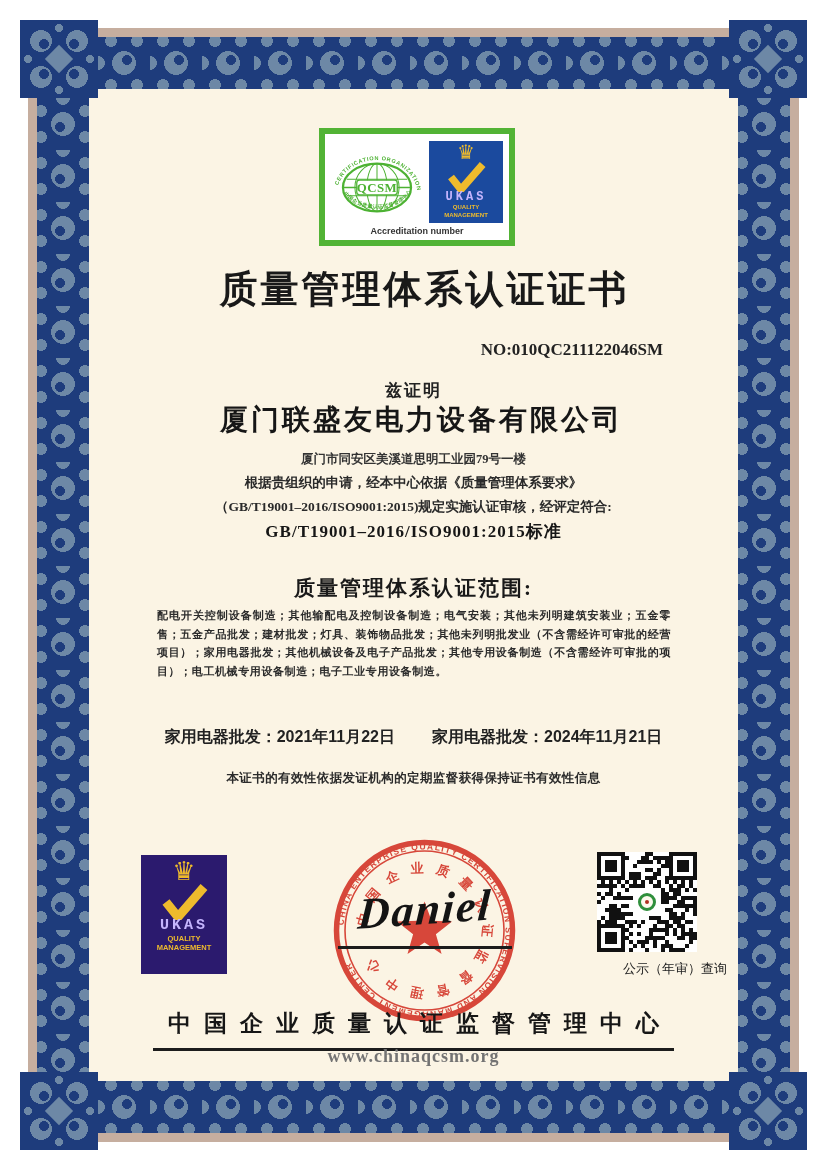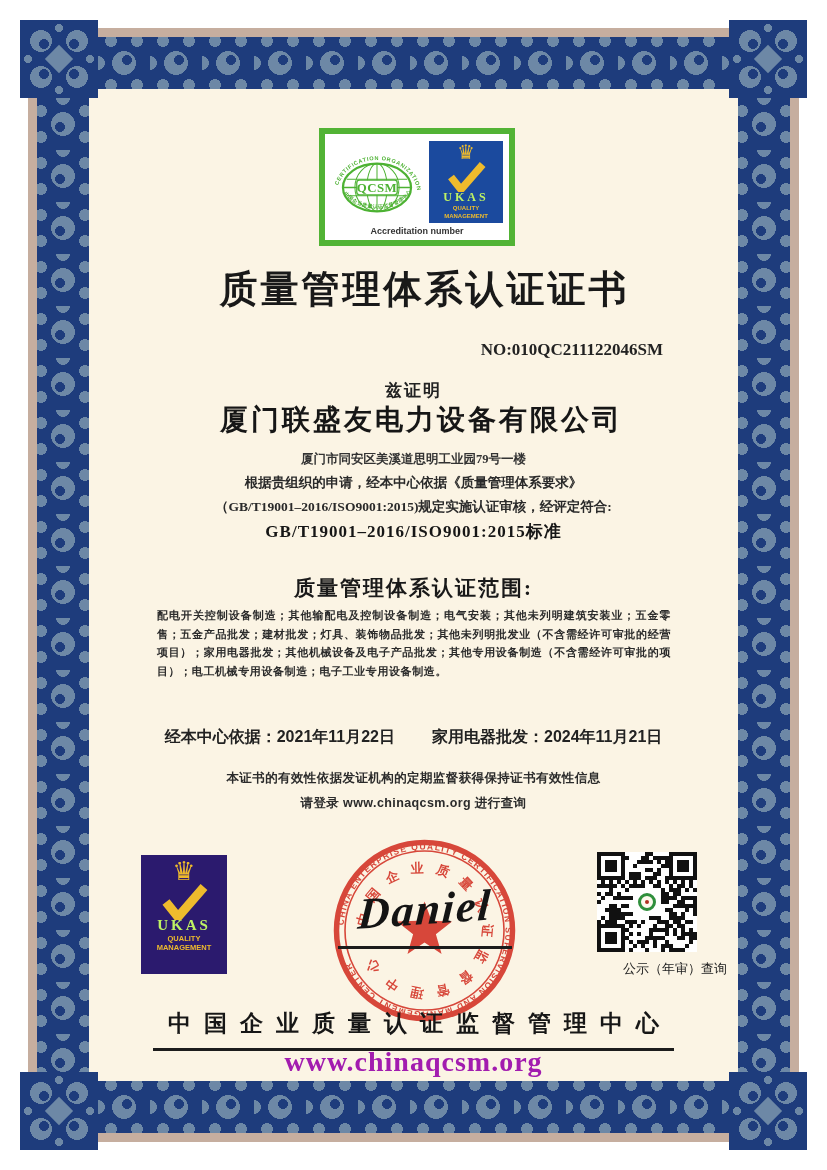--- a/index.html
+++ b/index.html
@@ -66,21 +66,21 @@
 
   .accred-box{left:319px;top:128px;width:196px;height:118px;background:#ffffff;
     border:6px solid #52b335;box-sizing:border-box;}
   .accred-row{position:absolute;left:0;right:0;top:5px;display:flex;justify-content:center;align-items:center;gap:6px;}
   .accred-caption{position:absolute;left:0;right:0;bottom:4px;text-align:center;
     font-size:9px;font-weight:bold;color:#333;font-family:"Liberation Sans","DejaVu Sans",sans-serif;}
   .ukas-badge{display:flex;flex-direction:column;align-items:center;justify-content:flex-start;box-sizing:border-box;}
   .ukas-badge.small{width:74px;height:82px;background:#1b4a9e;padding-top:1px;}
   .ukas-badge .crown{font-family:"DejaVu Sans",sans-serif;line-height:1;color:#eebb2d;}
   .ukas-badge.small .crown{font-size:20px;}
-  .ukas-name{color:#bef264;font-weight:bold;letter-spacing:3px;font-family:Liberation Serif, serif;}
+  .ukas-name{color:#c4b5fd;font-weight:bold;letter-spacing:3px;font-family:Liberation Mono, monospace;}
   .ukas-sub{color:#eebb2d;font-weight:bold;font-family:"Liberation Sans","DejaVu Sans",sans-serif;line-height:1.25;}
   .ukas-badge.small .ukas-name{font-size:12px;margin-top:-2px;}
   .ukas-badge.small .ukas-sub{font-size:6px;}
 
   .title{top:264px;font-size:38px;font-weight:bold;color:#191919;letter-spacing:3px;margin-left:22px;}
   .cert-no{top:340px;right:164px;font-size:17px;font-weight:bold;color:#222;}
   .hereby{top:379px;font-size:17px;font-weight:bold;color:#222;letter-spacing:2px;}
   .company{top:401px;font-size:28px;font-weight:bold;color:#161616;letter-spacing:3px;padding-left:16px;}
   .address{top:451px;font-size:12.5px;font-weight:bold;color:#333;}
   .basis1{top:474px;font-size:13.5px;font-weight:bold;color:#2a2a2a;}
@@ -105,21 +105,21 @@
 
   .qr-wrap{left:597px;top:852px;width:100px;height:100px;background:#ffffff;}
   .qr-emblem{position:absolute;left:41px;top:41px;width:18px;height:18px;border-radius:50%;
     border:3px solid #2f8f3c;background:#fdf9ee;box-sizing:border-box;}
   .qr-emblem::after{content:"";position:absolute;left:4px;top:4px;width:4px;height:4px;border-radius:50%;background:#b03020;}
   .qr-caption{left:567px;top:960px;width:160px;text-align:right;font-size:13px;font-weight:normal;color:#222;}
 
   .issuer-wrap{top:1008px;}
   .issuer{display:inline-block;font-size:23px;font-weight:bold;color:#161616;
     letter-spacing:13px;padding:0 2px 9px 15px;border-bottom:3px solid #1c1c1c;}
-  .website{top:1046px;font-size:28px;font-weight:bold;color:#a21caf;letter-spacing:1px;}
+  .website{top:1046px;font-size:18px;font-weight:bold;color:#737373;letter-spacing:1px;}
 </style>
 </head>
 <body>
 
 <div class="page">
 
   <div class="inner-bg"></div>
   <div class="stripe top"></div>
   <div class="stripe bottom"></div>
   <div class="stripe left"></div>
@@ -177,27 +177,26 @@
   <div class="abs centered company">厦门联盛友电力设备有限公司</div>
   <div class="abs centered address">厦门市同安区美溪道思明工业园79号一楼</div>
   <div class="abs centered basis1">根据贵组织的申请，经本中心依据《质量管理体系要求》</div>
   <div class="abs centered basis2">（GB/T19001–2016/ISO9001:2015)规定实施认证审核，经评定符合:</div>
   <div class="abs centered standard">GB/T19001–2016/ISO9001:2015标准</div>
 
   <div class="abs centered scope-heading">质量管理体系认证范围:</div>
   <div class="abs scope-text sans">配电开关控制设备制造；其他输配电及控制设备制造；电气安装；其他未列明建筑安装业；五金零售；五金产品批发；建材批发；灯具、装饰物品批发；其他未列明批发业（不含需经许可审批的经营项目）；家用电器批发；其他机械设备及电子产品批发；其他专用设备制造（不含需经许可审批的项目）；电工机械专用设备制造；电子工业专用设备制造。</div>
 
   <div class="abs centered dates-row sans">
-    <span>经本中心依据：2021年11月22日</span>
+    <span>家用电器批发：2021年11月22日</span>
     <span>家用电器批发：2024年11月21日</span>
   </div>
 
   <div class="abs centered validity sans">
     <div>本证书的有效性依据发证机构的定期监督获得保持证书有效性信息</div>
-    <div>请登录 www.chinaqcsm.org 进行查询</div>
   </div>
 
   <div class="ukas-badge big">
     <div class="crown">♛</div>
     <svg width="54" height="36" viewBox="0 0 52 36">
       <polyline points="8,18 20,33 46,3" fill="none" stroke="#eebb2d" stroke-width="9"></polyline>
     </svg>
     <div class="ukas-name">UKAS</div>
     <div class="ukas-sub">QUALITY</div>
     <div class="ukas-sub">MANAGEMENT</div>

